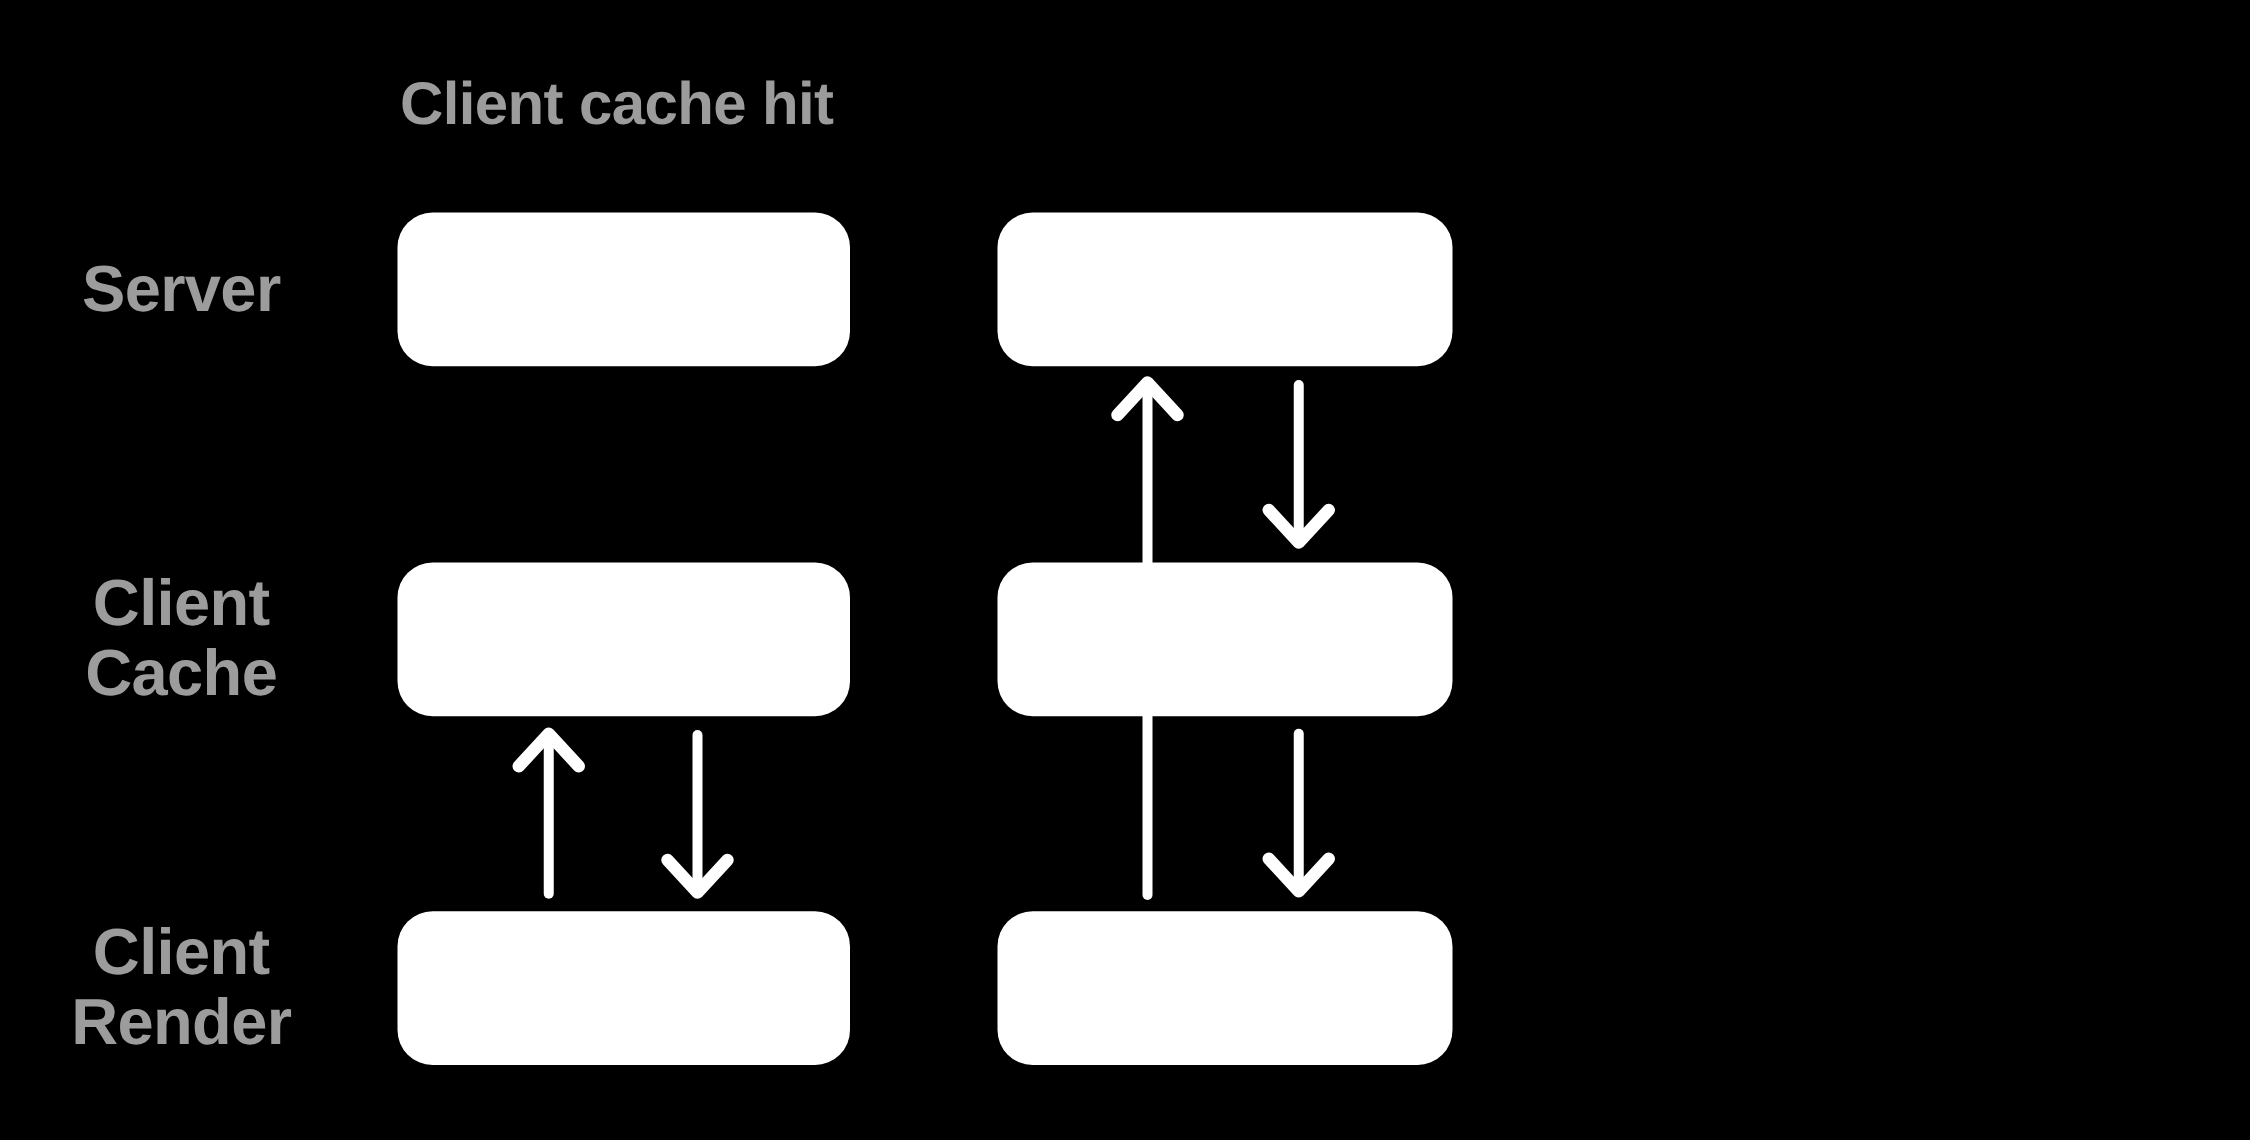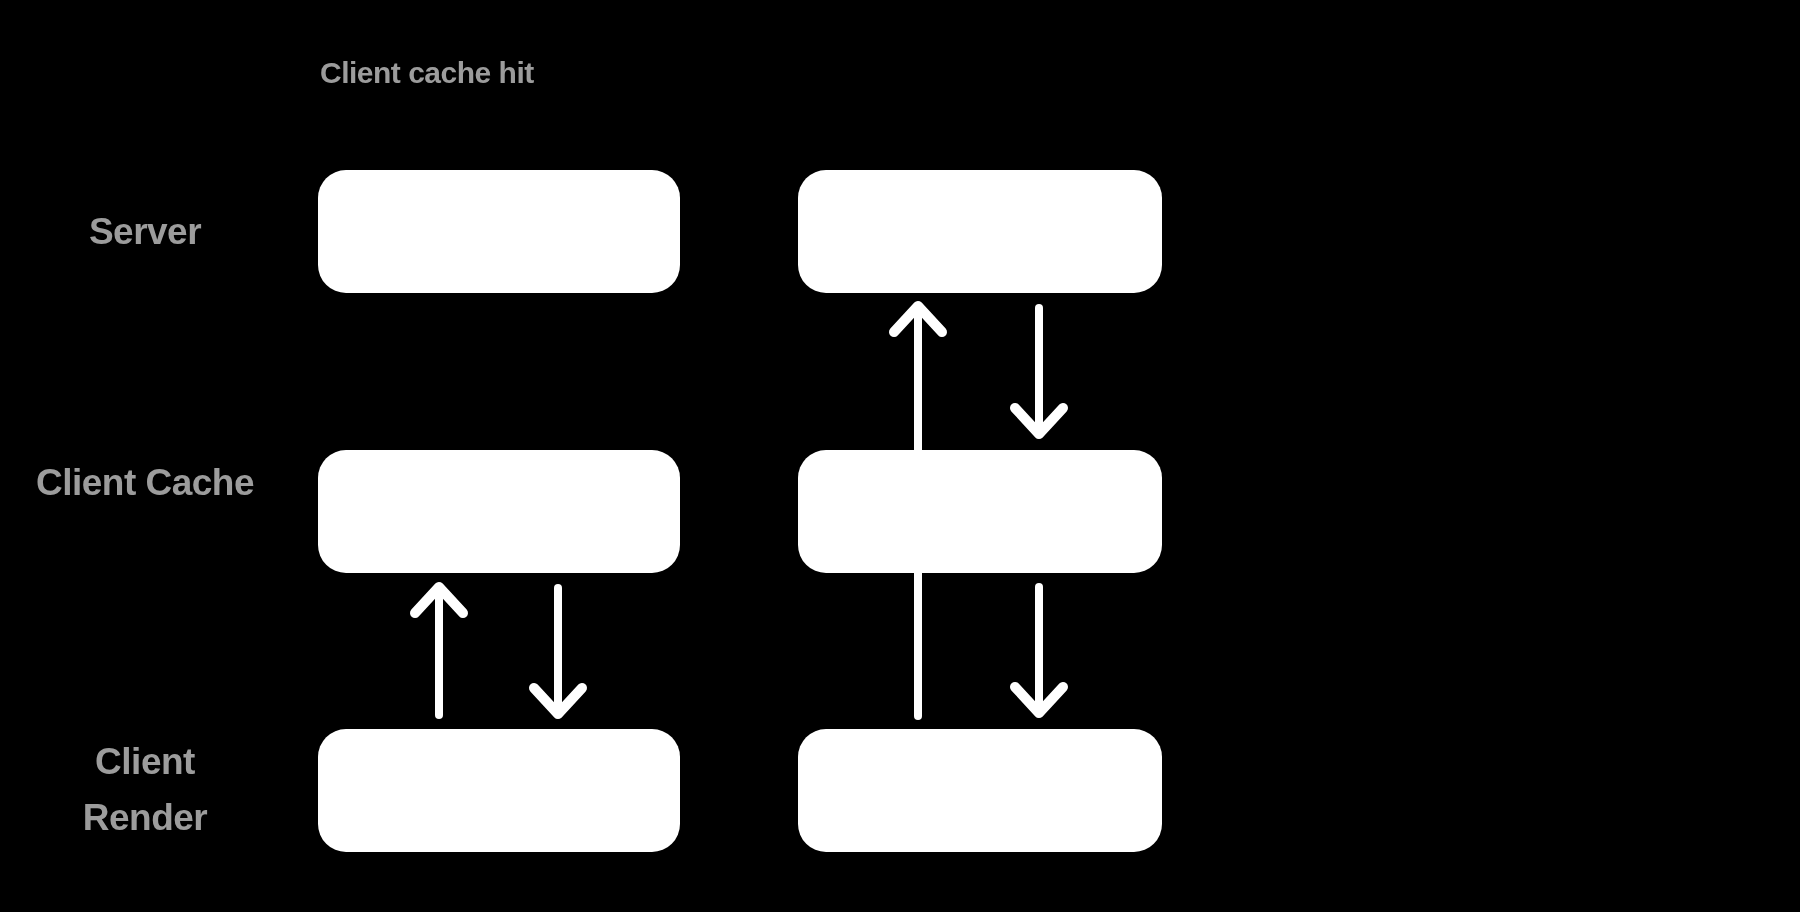--- a/index.html
+++ b/index.html
@@ -16,35 +16,35 @@
     overflow: hidden;
   }
   .canvas {
     position: relative;
     width: 1800px; height: 912px;
     background: var(--background);
   }
   .col-header {
     position: absolute;
     top: 56px;
-    font-size: 30px;
+    font-size: 48px;
     font-weight: 700;
     letter-spacing: -0.5px;
     color: var(--label-text);
     white-space: nowrap;
     z-index: 3;
   }
   .col-header.hit  { left: 320px; }
   .col-header.miss { left: 800px; }
   .row-label {
     position: absolute;
     left: 30px;
     width: 230px;
     text-align: center;
-    font-size: 37px;
+    font-size: 52px;
     font-weight: 700;
     letter-spacing: -0.5px;
     line-height: 56px;
     color: var(--label-text);
     z-index: 3;
   }
   .row-label.server { top: 204px; }
   .row-label.cache  { top: 455px; }
   .row-label.render { top: 734px; }
   .box {

